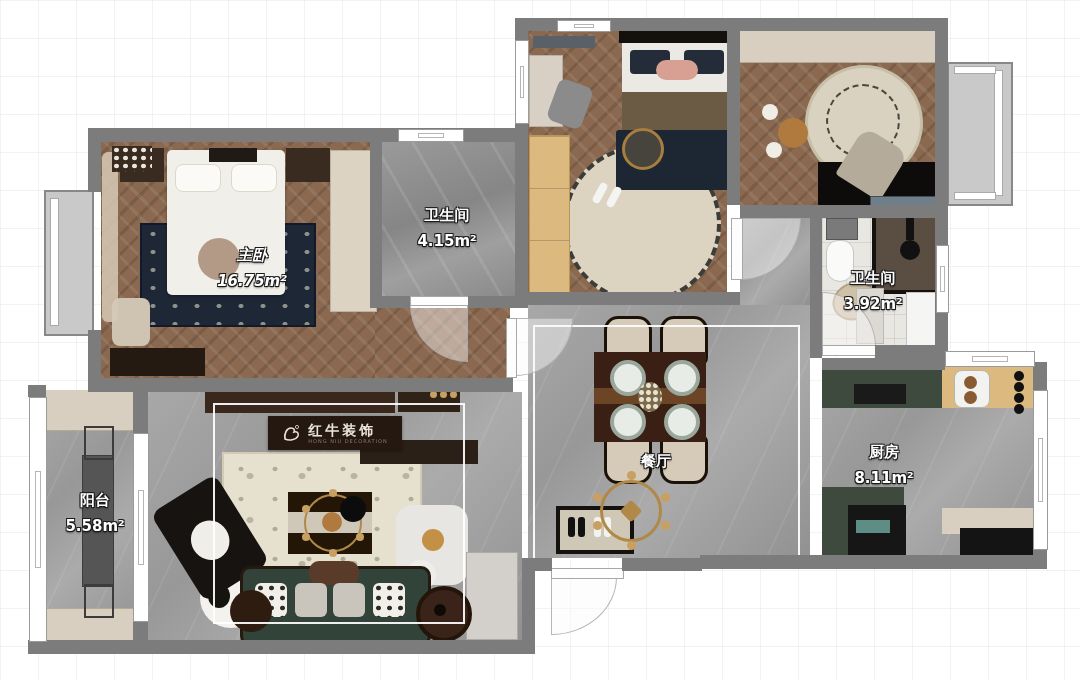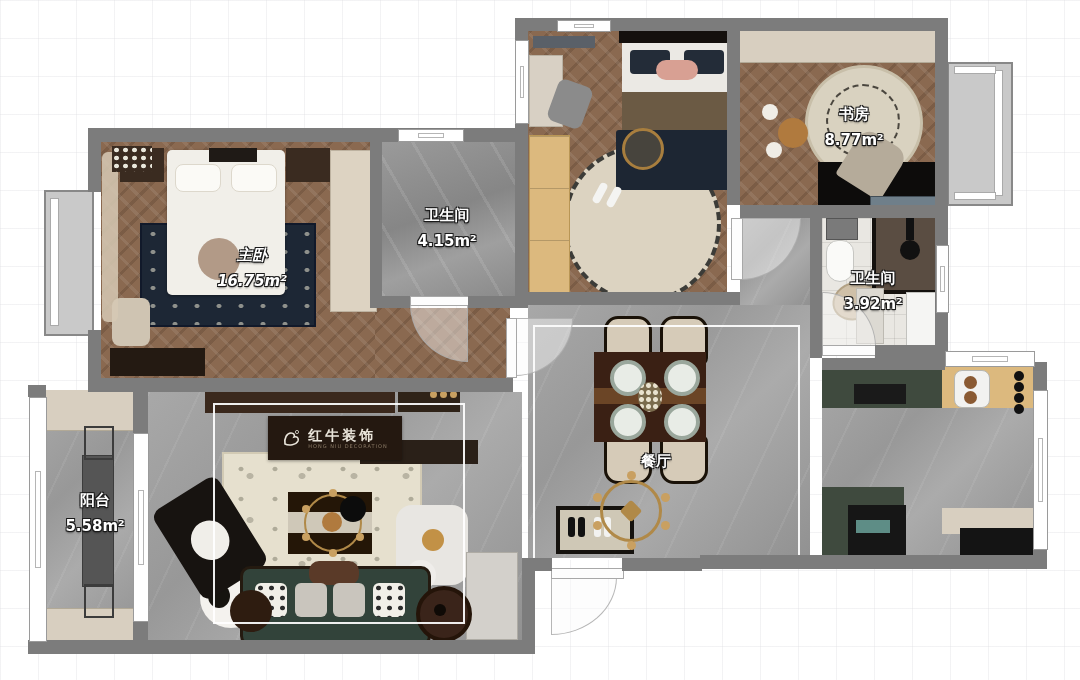--- a/index.html
+++ b/index.html
@@ -151,21 +151,21 @@
     <div class="abs" style="left:8px;top:7px;width:7px;height:20px;background:#111;border-radius:3px;"></div>
     <div class="abs" style="left:18px;top:7px;width:7px;height:20px;background:#111;border-radius:3px;"></div>
     <div class="abs" style="left:34px;top:7px;width:7px;height:20px;background:#f2f2f0;border-radius:3px;"></div>
     <div class="abs" style="left:44px;top:7px;width:7px;height:20px;background:#f2f2f0;border-radius:3px;"></div>
   </div>
 
   <div class="furn" style="left:205px;top:383px;width:190px;height:30px;background:#3a281c;"></div>
   <div class="furn" style="left:398px;top:385px;width:62px;height:27px;background:#2f2318;">
     <div class="abs" style="left:32px;top:6px;width:7px;height:7px;border-radius:50%;background:#c9a061;box-shadow:10px 0 0 #c9a061,20px 0 0 #c9a061;"></div>
   </div>
-  <div class="logo-plaque" style="left:268px;top:416px;width:134px;height:44px;">
+  <div class="logo-plaque" style="left:268px;top:416px;width:134px;height:34px;">
     <svg width="20" height="20" viewBox="0 0 20 20">
       <path d="M3 16 C2 10 5 5 9 5 C12 5 13 7 12 9 C15 8 17 10 16 13 C14 17 7 18 3 16 Z" fill="none" stroke="#e9e4da" stroke-width="1.6"></path>
       <circle cx="15" cy="4" r="1.6" fill="none" stroke="#e9e4da" stroke-width="0.8"></circle>
     </svg>
     <div>
       <div class="logo-text">红牛装饰</div>
       <div class="logo-sub">HONG NIU DECORATION</div>
     </div>
   </div>
   <div class="furn" style="left:360px;top:440px;width:118px;height:24px;background:#2a2018;z-index:6;"></div>
@@ -267,29 +267,29 @@
   <div class="arc" style="left:551px;top:577px;width:64px;height:56px;border-radius:0 0 100% 0;"></div>
 
   <div class="room-label" style="left:252px;top:268px;font-style:italic;">
     <div>主卧</div>
     <div class="area">16.75m²</div>
   </div>
   <div class="room-label" style="left:447px;top:228px;">
     <div>卫生间</div>
     <div class="area">4.15m²</div>
   </div>
-  <div class="room-label" style="left:854px;top:127px;">
-    <div>书房</div>
-    <div class="area">8.77m²</div>
-  </div>
   <div class="room-label" style="left:873px;top:291px;">
     <div>卫生间</div>
     <div class="area">3.92m²</div>
   </div>
   <div class="room-label" style="left:656px;top:462px;">
     <div>餐厅</div>
   </div>
+  <div class="room-label" style="left:884px;top:465px;">
+    <div>厨房</div>
+    <div class="area">8.11m²</div>
+  </div>
   <div class="room-label" style="left:95px;top:513px;">
     <div>阳台</div>
     <div class="area">5.58m²</div>
   </div>
 
 </div>
 
 </body></html>

